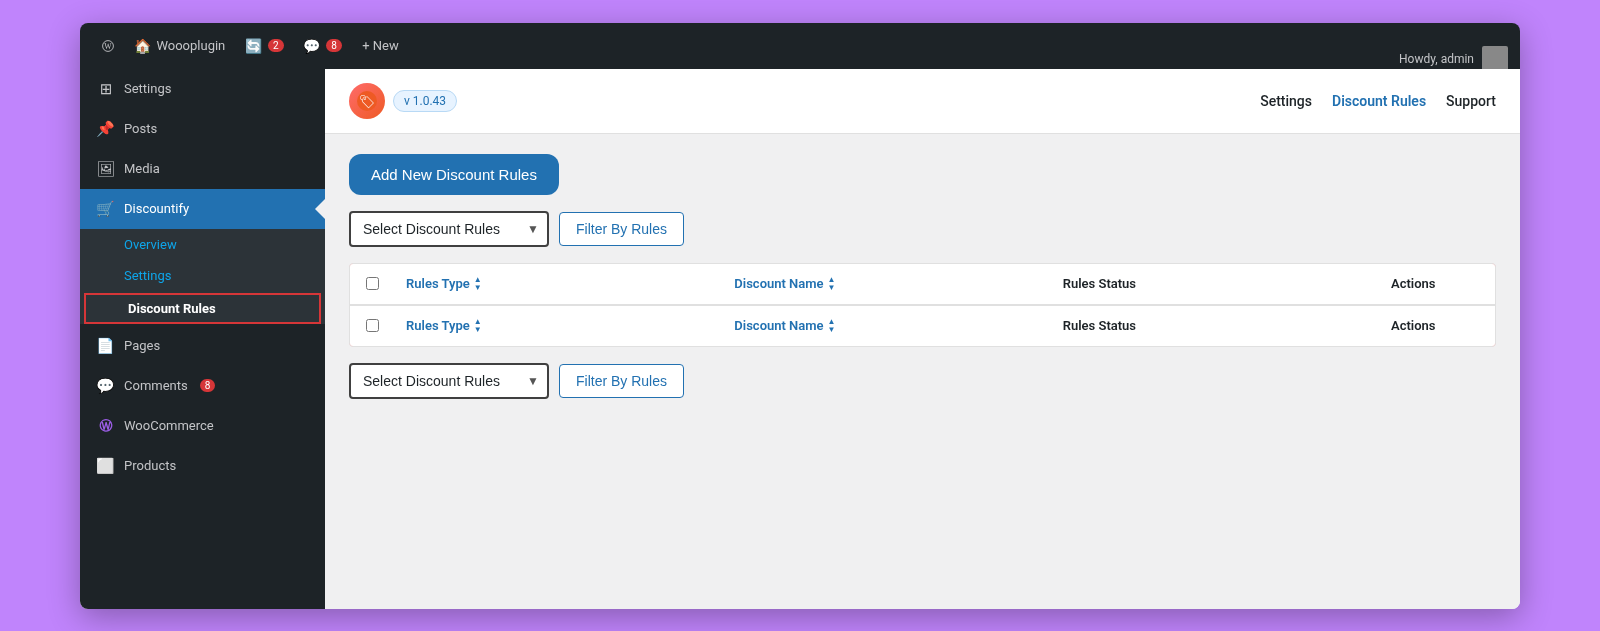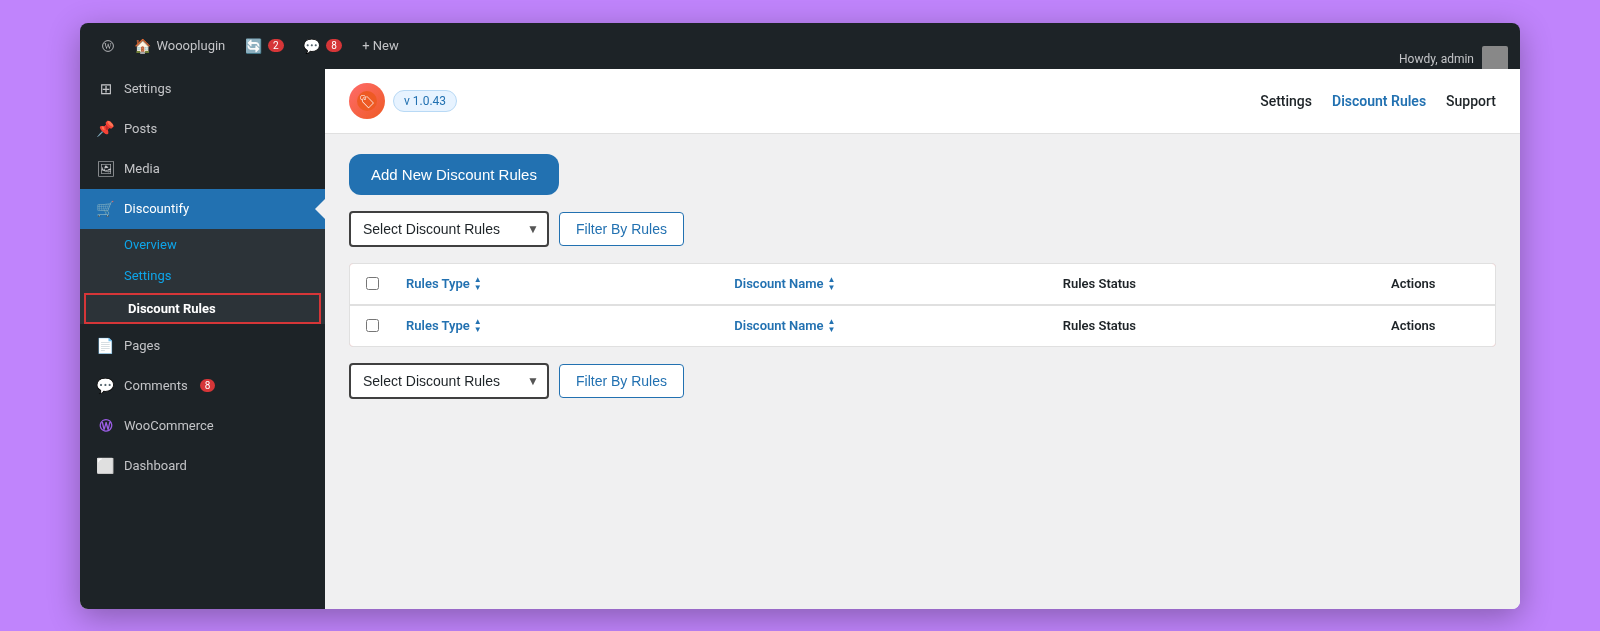--- a/index.html
+++ b/index.html
@@ -383,21 +383,21 @@
         <span class="sidebar-icon">💬</span>
         <span>Comments</span>
         <span class="sidebar-badge">8</span>
       </div>
       <div class="sidebar-menu-item">
         <span class="sidebar-icon" style="font-size:13px;font-weight:bold;color:#9b5de5;">Ⓦ</span>
         <span>WooCommerce</span>
       </div>
       <div class="sidebar-menu-item">
         <span class="sidebar-icon">⬜</span>
-        <span>Dashboard</span>
+        <span>Products</span>
       </div>
     </div>
 
     <div class="wp-content">
 
       <div class="plugin-header">
         <div class="plugin-logo">
           <div class="plugin-logo-icon">
             <svg width="22" height="22" viewBox="0 0 22 22" fill="none">
               <circle cx="11" cy="11" r="10" fill="#ee5a24"></circle>

